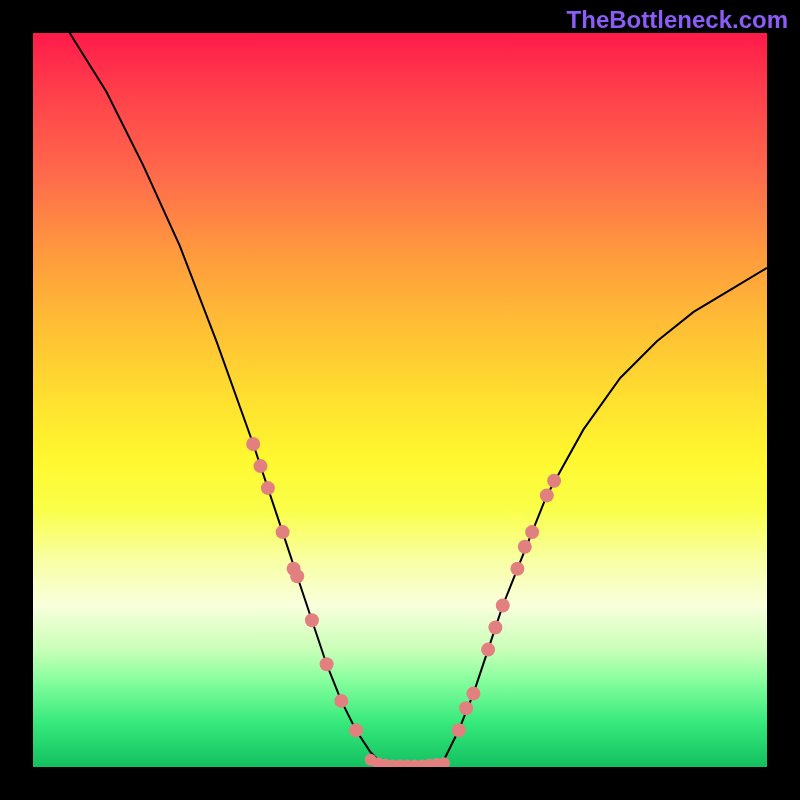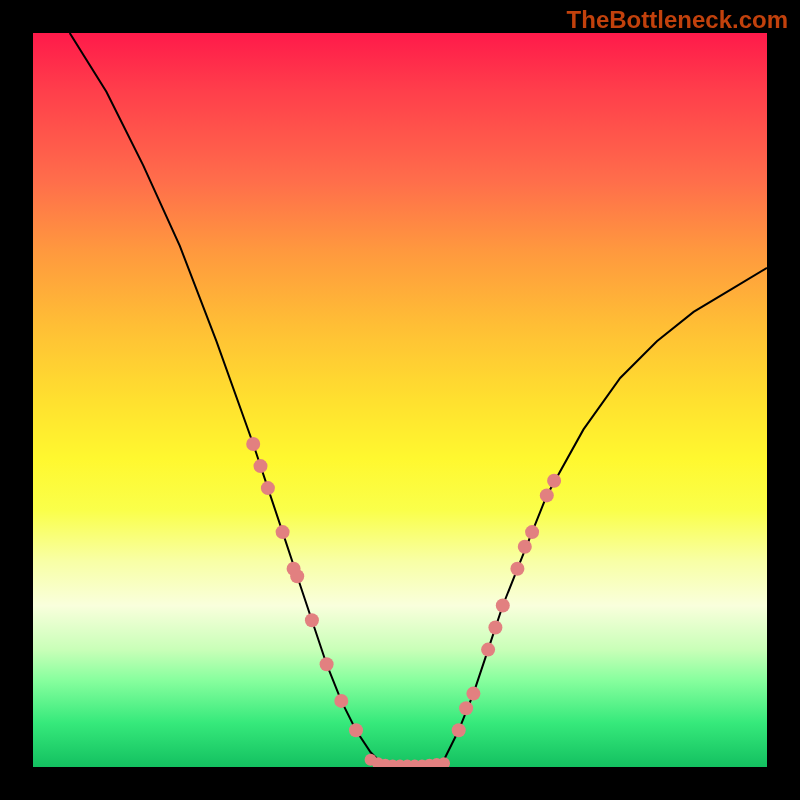--- a/index.html
+++ b/index.html
@@ -13,21 +13,21 @@
     height: 800px;
     position: relative;
     background: #000000;
   }
   .watermark {
     position: absolute;
     top: 6px;
     right: 12px;
     font-size: 24px;
     font-weight: bold;
-    color: #c2410c;
+    color: #8b5cf6;
     z-index: 10;
   }
   .plot-area {
     position: absolute;
     left: 33px;
     top: 33px;
     width: 734px;
     height: 734px;
     overflow: hidden;
   }

